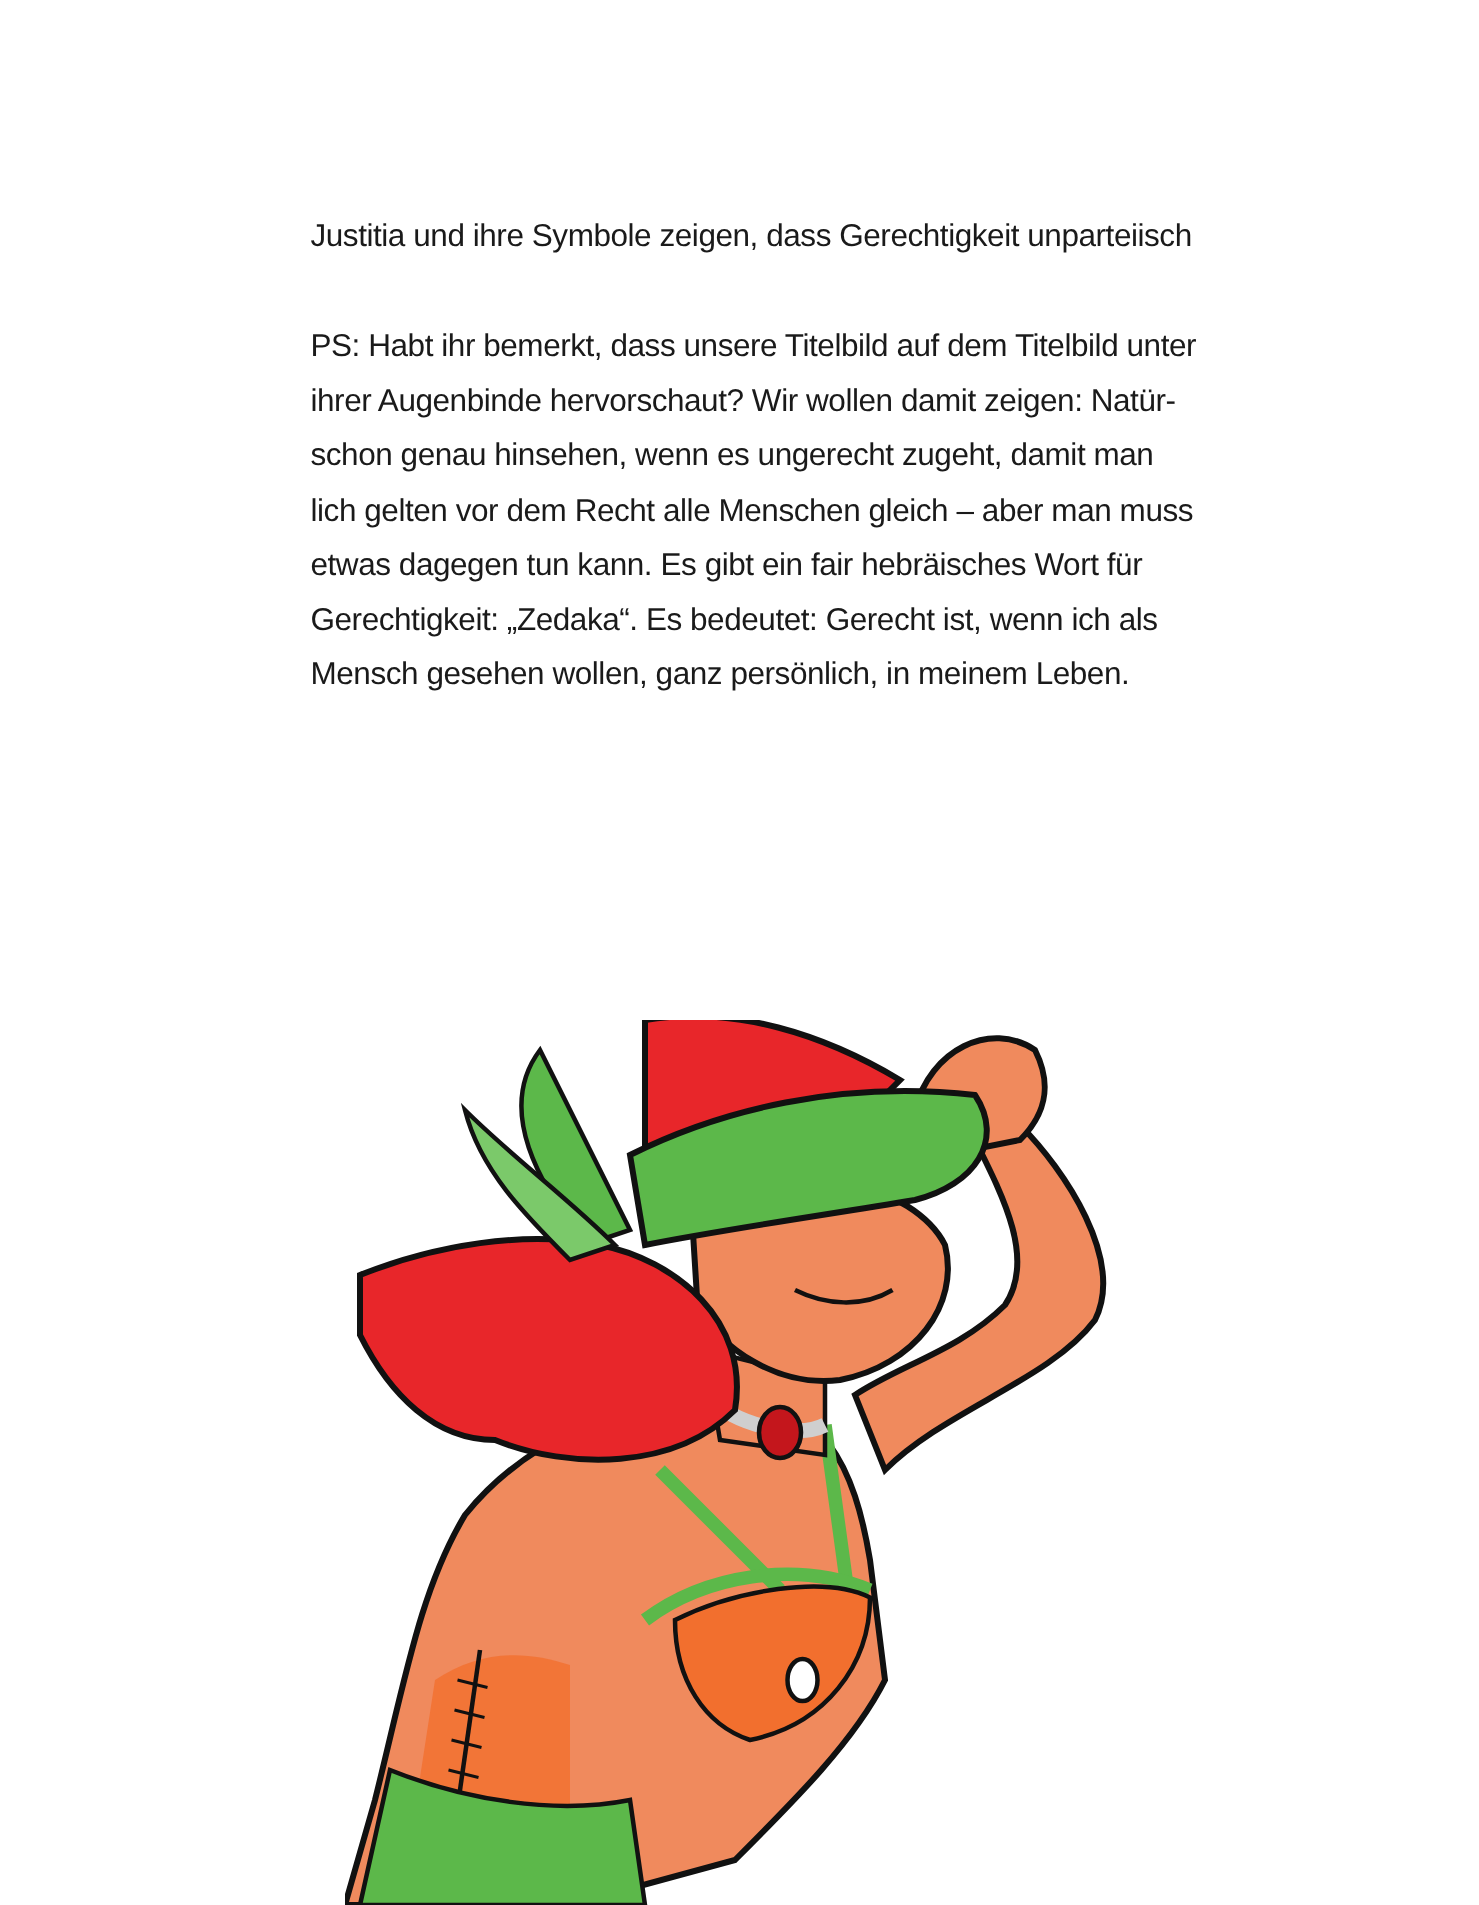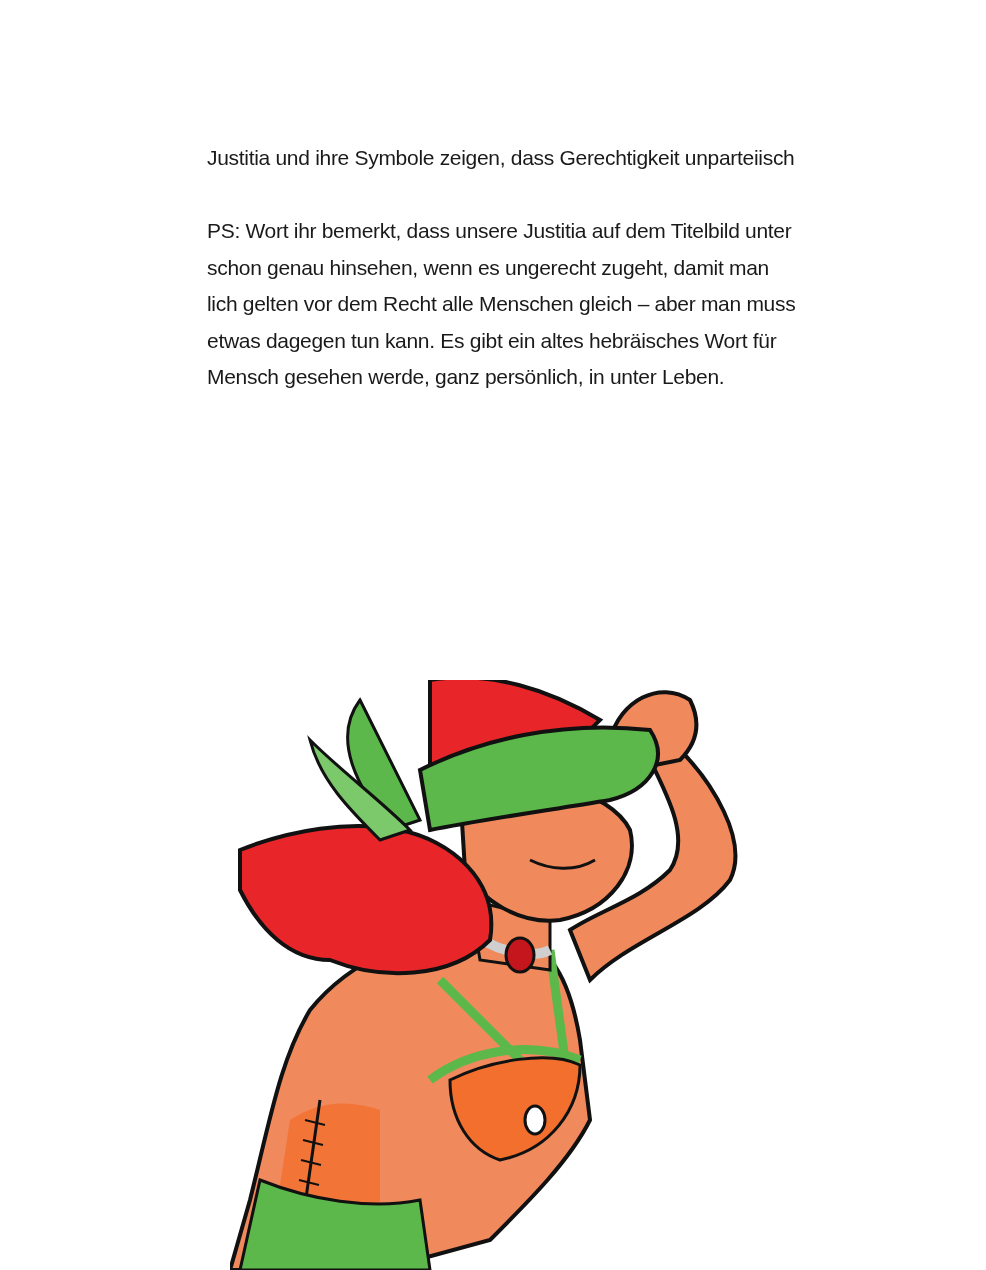--- a/index.html
+++ b/index.html
@@ -18,25 +18,27 @@
   </style>
 </head>
 <body>
 
 <div class="page">
   <div class="text-block">
     <p>
       <span class="line">Justitia und ihre Symbole zeigen, dass Gerechtigkeit unparteiisch</span>
     </p>
     <p>
-      <span class="line">PS: Wort ihr bemerkt, dass unsere Justitia auf dem Titelbild unter</span>
+      <span class="line">PS: Habt ihr bemerkt, dass unsere Titelbild auf dem Titelbild unter</span>
+      <span class="line">ihrer Augenbinde hervorschaut? Wir wollen damit zeigen: Natür-</span>
       <span class="line">schon genau hinsehen, wenn es ungerecht zugeht, damit man</span>
       <span class="line">lich gelten vor dem Recht alle Menschen gleich – aber man muss</span>
-      <span class="line">etwas dagegen tun kann. Es gibt ein altes hebräisches Wort für</span>
-      <span class="line">Mensch gesehen werde, ganz persönlich, in unter Leben.</span>
+      <span class="line">etwas dagegen tun kann. Es gibt ein fair hebräisches Wort für</span>
+      <span class="line">Gerechtigkeit: „Zedaka“. Es bedeutet: Gerecht ist, wenn ich als</span>
+      <span class="line">Mensch gesehen wollen, ganz persönlich, in meinem Leben.</span>
     </p>
   </div>
 
   <svg class="illustration" viewBox="0 0 530 590" xmlns="http://www.w3.org/2000/svg">
 
     <path d="M80 330 C120 280,190 250,250 250 C320 250,340 300,350 360 L360 440 C340 480,300 520,260 560 L150 590 L0 590 L20 520 C40 440,50 380,80 330 Z" fill="#f08a5d" stroke="#111" stroke-width="4"></path>
 
     <path d="M60 440 C90 420,120 420,150 430 L150 560 L40 570 Z" fill="#f26f2e" opacity="0.8"></path>
 
     <path d="M90 420 L70 560" stroke="#111" stroke-width="3" fill="none"></path>

